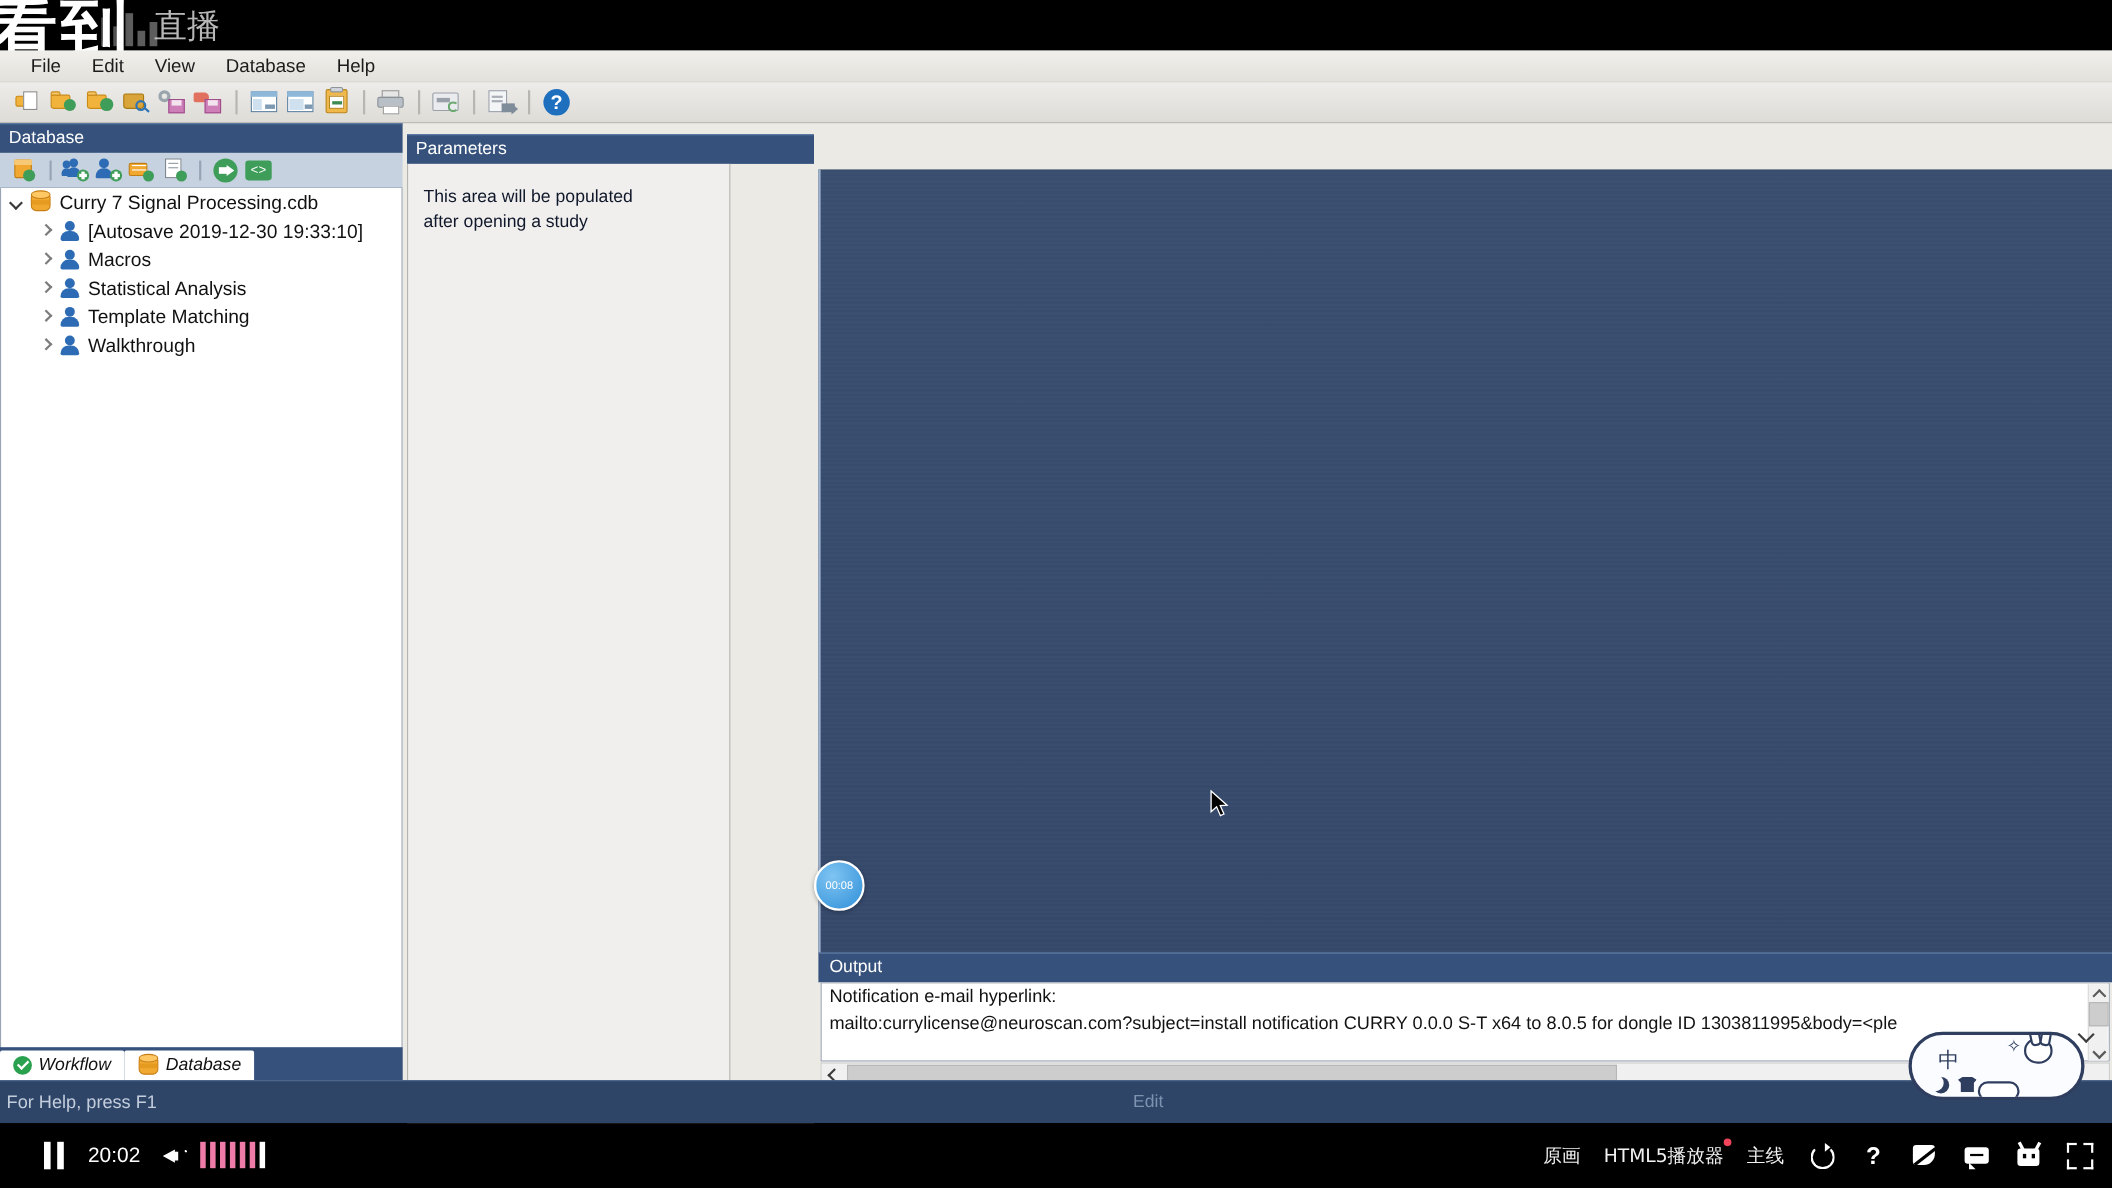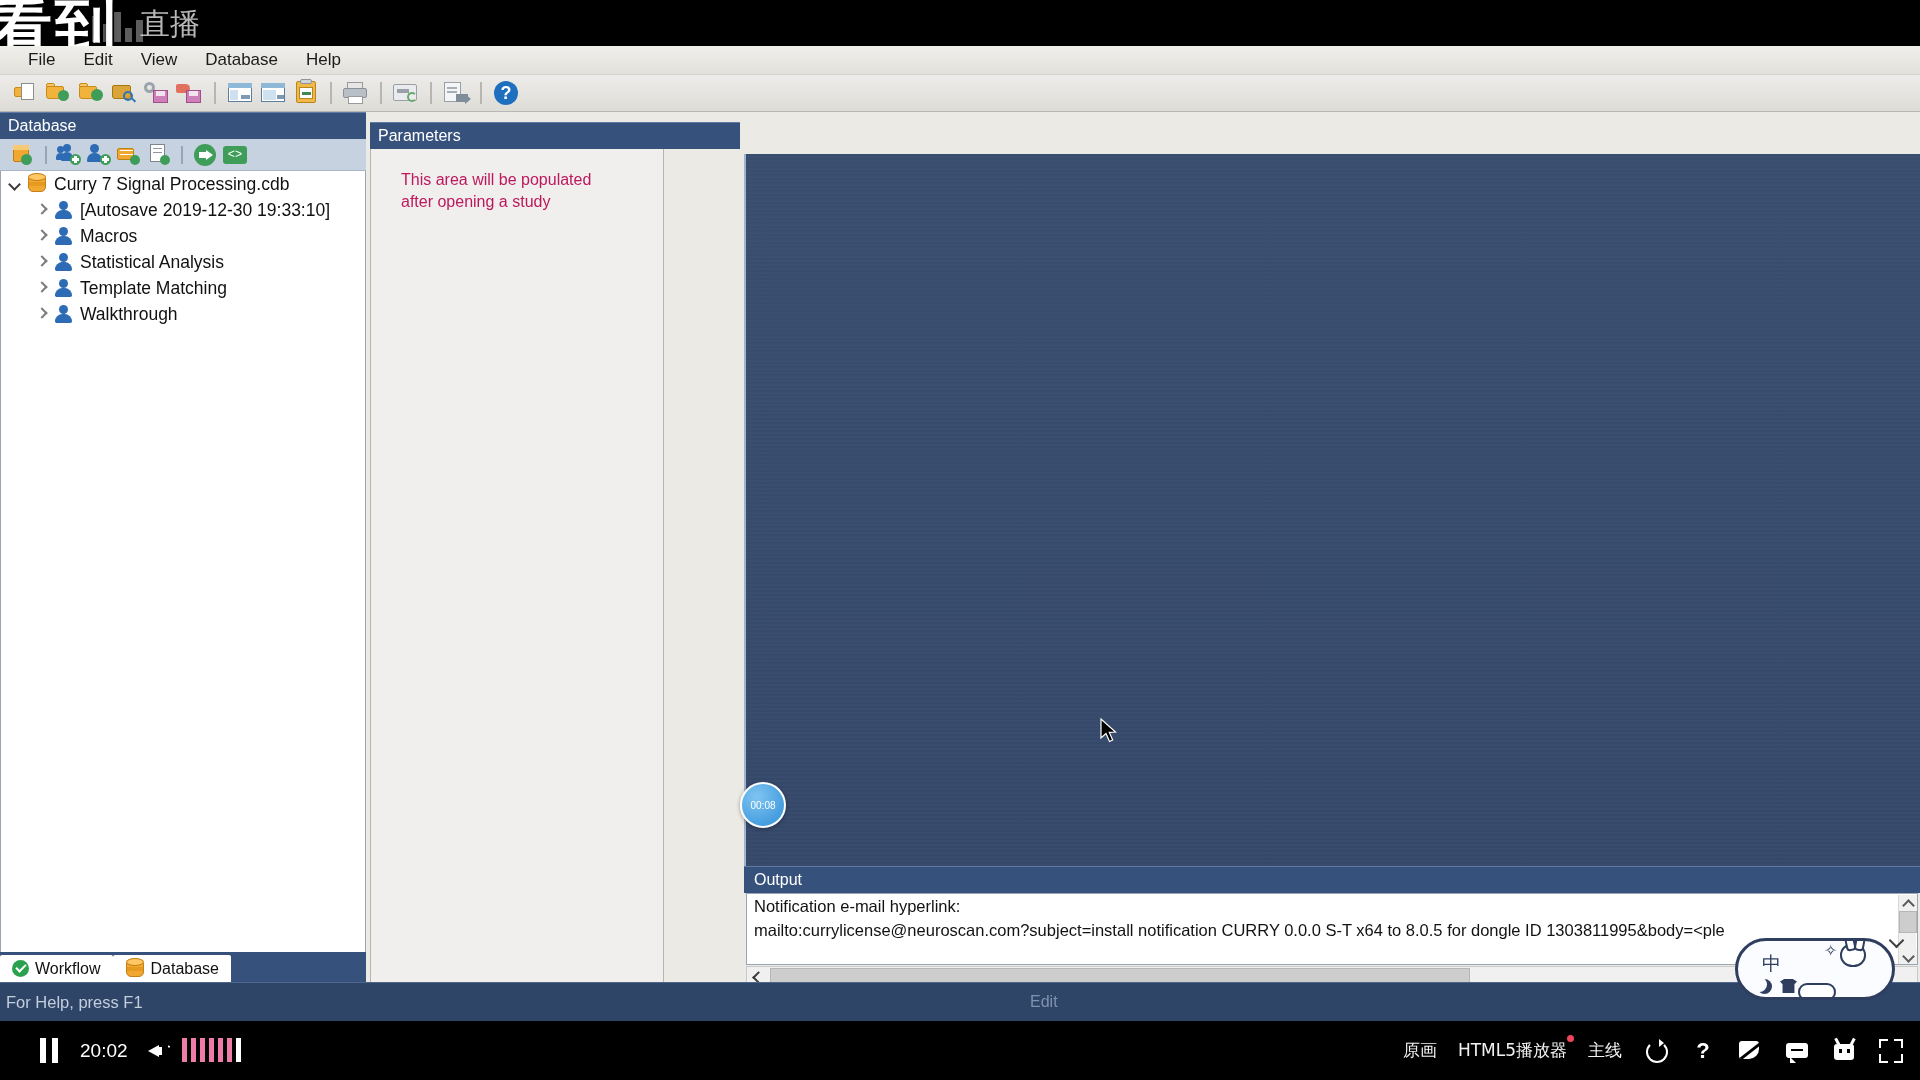--- a/index.html
+++ b/index.html
@@ -117,35 +117,35 @@
 
   
   .lefttabs {
     position:absolute; left:0; bottom:39px; width:366px; height:30px;
     background:#36527c; display:flex; align-items:flex-end;
   }
   .ltab {
     height:27px; display:flex; align-items:center; gap:6px; padding:0 12px;
     font-size:16px; color:#e8eef6; cursor:default;
   }
-  .ltab.active { background:#fff; color:#101010; border-radius:2px 2px 0 0;}
+  .ltab.active { background:#fff; color:#101010; border-radius:2px 2px 0 0;font-style:italic;}
   .ck { width:17px; height:17px; border-radius:50%; background:#2aa14e; position:relative; display:block;}
   .ck::before{ content:""; position:absolute; left:4px; top:4px; width:8px; height:4px;
       border-left:2.3px solid #fff; border-bottom:2.3px solid #fff; transform:rotate(-45deg);}
 
   
   .params {
     position:absolute; left:370px; top:76px; width:370px; height:909px; background:#eceae4;
   }
   .params .ptitle { height:27px; background:#36527c; color:#fff; font-size:16px;
      display:flex; align-items:center; padding-left:8px; border-top:1px solid #5e7ba6;}
   .params .pbody {
     position:absolute; left:0; top:27px; width:294px; height:853px;
     background:#f0efed; border:1px solid #b6b4ae; border-top:none;
-    padding:20px 30px; font-size:16px; color:#be185d; line-height:1.35;
+    padding:20px 14px; font-size:16px; color:#0f172a; line-height:1.35;
   }
 
   
   .viewport {
     position:absolute; left:744px; top:108px; width:1176px; height:712px;
     background:#3a4f70;
     background-image:linear-gradient(#3e547700,#36496b);
     border-left:2px solid #9fb4ce;
   }
   .viewport::after{

